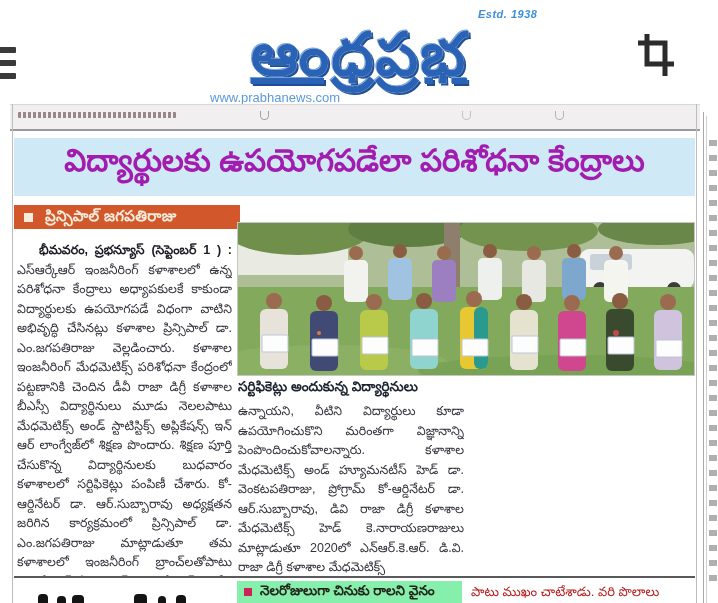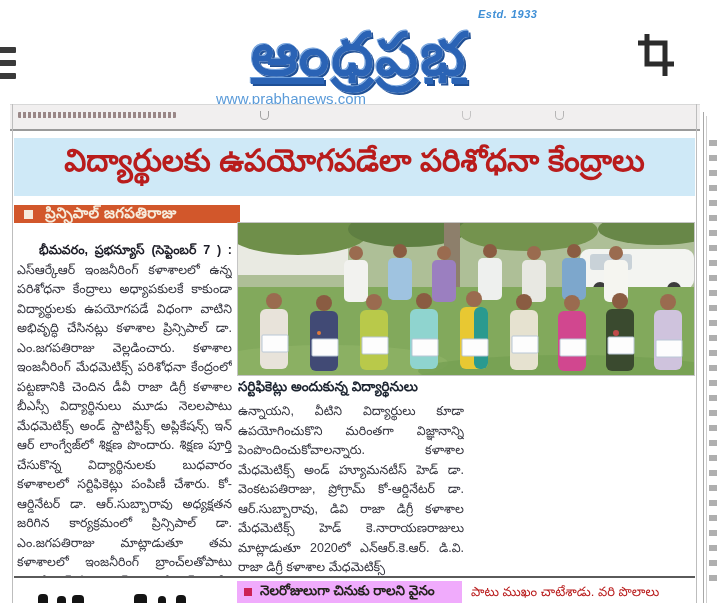--- a/index.html
+++ b/index.html
@@ -19,21 +19,21 @@
   .logo{
     left:0;top:14px;width:718px;text-align:center;
     font-size:60px;font-weight:bold;color:#2a63b5;line-height:82px;
     text-shadow:
       0 0 1px #ffffff,
       2px 2px 0 #1e4f96,
       -1px -1px 0 #6ea0dd;
     letter-spacing:2px;
     text-decoration:underline;
   }
-  .weblink{left:216px;top:90px;font-size:15px;color:#5b9bd9;}
+  .weblink{left:210px;top:90px;font-size:13px;color:#5b9bd9;}
   .tagline{left:458px;top:108px;font-size:9px;font-style:italic;font-weight:bold;color:#5b9bd9;}
   .crop-btn{left:634px;top:32px;width:44px;height:46px;background:none;border:none;cursor:pointer;padding:0;}
 
   
   .strip{left:10px;top:104px;width:690px;height:24px;background:#f1efef;border-top:1px solid #d8d8d8;border-bottom:2px solid #9a9a9a;}
   .strip-text{left:8px;top:7px;width:158px;height:6px;
     background:repeating-linear-gradient(90deg,#7d6565 0 3px,rgba(0,0,0,0) 3px 5px);
     opacity:.75;border-radius:1px;}
   .strip-mark{top:6px;width:7px;height:8px;border:1.5px solid #8f8f8f;border-top:none;border-radius:0 0 5px 5px;opacity:.8;}
 
@@ -41,59 +41,59 @@
   .frame-left{left:12px;top:104px;width:0;height:499px;border-left:1.5px solid #bdbdbd;}
   .frame-right{left:696px;top:104px;width:0;height:499px;border-left:1.5px solid #bdbdbd;}
   .sliver-line1{left:703px;top:112px;width:0;height:491px;border-left:1.5px solid #a8a8a8;}
   .sliver-line2{left:706px;top:116px;width:0;height:487px;border-left:1px solid #cfcfcf;}
   .sliver-text{left:709px;top:140px;width:8px;height:450px;
     background:repeating-linear-gradient(180deg,rgba(110,110,110,.55) 0 6px,rgba(0,0,0,0) 6px 15px);}
 
   
   .headline-band{left:14px;top:138px;width:681px;height:58px;background:#cfe9f7;}
   .headline{left:16px;top:143px;width:677px;text-align:center;
-    font-size:31px;font-weight:bold;color:#b91c1c;letter-spacing:0;white-space:nowrap;}
-
-  
-  .kicker{left:14px;top:205px;width:226px;height:18px;background:#d2572b;display:flex;align-items:center;}
+    font-size:31px;font-weight:bold;color:#a21caf;letter-spacing:0;white-space:nowrap;}
+
+  
+  .kicker{left:14px;top:205px;width:226px;height:24px;background:#d2572b;display:flex;align-items:center;}
   .kicker .sq{width:9px;height:9px;background:#f6ecdc;margin:0 12px 0 10px;}
   .kicker .lbl{font-size:15px;font-weight:bold;color:#f6ecdc;letter-spacing:.3px;}
 
   
   .col{font-size:12.5px;line-height:19.5px;color:#33333d;text-align:justify;}
   .col1{left:17px;top:241px;width:215px;height:336px;overflow:hidden;}
   .col1 .first{text-indent:22px;}
   .dateline{font-weight:bold;color:#1c1c26;}
   .col2{left:238px;top:402px;width:226px;height:176px;overflow:hidden;}
   .col3{left:471px;top:396px;width:223px;height:170px;overflow:hidden;}
   .col3 .p2{text-indent:22px;}
 
   
   .photo{left:237px;top:222px;width:458px;height:154px;border:1px solid #c5c5c5;box-sizing:border-box;overflow:hidden;background:#9db58a;}
   .caption{left:238px;top:379px;width:320px;font-size:13.5px;font-weight:bold;color:#1c2430;}
 
   
   .rule{left:14px;top:576px;width:681px;height:0;border-top:2px solid #5a5a5a;}
   .glyph{background:#141414;border-radius:4px 4px 0 0;}
-  .teaser{left:237px;top:581px;width:225px;height:22px;background:#f0abfc;display:flex;align-items:center;}
+  .teaser{left:237px;top:581px;width:225px;height:22px;background:#86efac;display:flex;align-items:center;}
   .teaser .sq{width:8px;height:8px;background:#cc2255;margin:0 8px 0 7px;}
   .teaser .lbl{font-size:13.5px;font-weight:bold;color:#23231c;white-space:nowrap;}
   .next-col{left:471px;top:584px;width:230px;font-size:13px;color:#b91c1c;white-space:nowrap;}
 </style>
 </head>
 <body>
 
 <header class="abs masthead">
   <button class="abs menu-btn">
     <span class="bar" style="display:block"></span>
     <span class="bar" style="display:block"></span>
     <span class="bar" style="display:block"></span>
   </button>
 
-  <div class="abs estd">Estd. 1933</div>
+  <div class="abs estd">Estd. 1938</div>
   <div class="abs logo">ఆంధ్రప్రభ</div>
   <div class="abs weblink">www.prabhanews.com</div>
   <div class="abs tagline">Journalism first!</div>
 
   <button class="abs crop-btn">
     <svg width="44" height="46" viewBox="0 0 44 46" fill="none">
       <path d="M13 2 V32 H40" stroke="#2b2b2b" stroke-width="5"></path>
       <path d="M4 11 H31 V44" stroke="#2b2b2b" stroke-width="5"></path>
     </svg>
   </button>
@@ -114,21 +114,21 @@
 
 <div class="abs headline-band"></div>
 <h1 class="abs headline" style="margin:0;">విద్యార్థులకు ఉపయోగపడేలా పరిశోధనా కేంద్రాలు</h1>
 
 <div class="abs kicker">
   <span class="sq"></span>
   <span class="lbl">ప్రిన్సిపాల్ జగపతిరాజు</span>
 </div>
 
 <div class="abs col col1">
-  <div class="first"><span class="dateline">భీమవరం, ప్రభన్యూస్ (సెప్టెంబర్ 7 ) :</span>
+  <div class="first"><span class="dateline">భీమవరం, ప్రభన్యూస్ (సెప్టెంబర్ 1 ) :</span>
   <span>ఎస్ఆర్కేఆర్ ఇంజనీరింగ్ కళాశాలలో ఉన్న పరిశోధనా కేంద్రాలు అధ్యాపకులకే కాకుండా విద్యార్థులకు ఉపయోగపడే విధంగా వాటిని అభివృద్ధి చేసినట్లు కళాశాల ప్రిన్సిపాల్ డా. ఎం.జగపతిరాజు వెల్లడించారు. కళాశాల ఇంజనీరింగ్ మేధమెటిక్స్ పరిశోధనా కేంద్రంలో పట్టణానికి చెందిన డీవీ రాజా డిగ్రీ కళాశాల బీఎస్సీ విద్యార్థినులు మూడు నెలలపాటు మేధమెటిక్స్ అండ్ స్టాటిస్టిక్స్ అప్లికేషన్స్ ఇన్ ఆర్ లాంగ్వేజ్‌లో శిక్షణ పొందారు. శిక్షణ పూర్తి చేసుకొన్న విద్యార్థినులకు బుధవారం కళాశాలలో సర్టిఫికెట్లు పంపిణీ చేశారు. కో-ఆర్డినేటర్ డా. ఆర్.సుబ్బారావు అధ్యక్షతన జరిగిన కార్యక్రమంలో ప్రిన్సిపాల్ డా. ఎం.జగపతిరాజు మాట్లాడుతూ తమ కళాశాలలో ఇంజనీరింగ్ బ్రాంచ్‌లతోపాటు ఇంజనీరింగ్ మేధమెటిక్స్, ఇంజనీరింగ్ కెమిస్ట్రీ పరిశోధనా కేంద్రాలు కూడా</span></div>
 </div>
 
 <figure class="abs photo" style="margin:0">
   <svg width="458" height="153" viewBox="0 0 458 153">
 
     <rect x="0" y="0" width="458" height="80" fill="#aebf97"></rect>
     <rect x="0" y="0" width="110" height="52" fill="#e9eae2"></rect>
     <ellipse cx="60" cy="10" rx="70" ry="22" fill="#6f8f4a"></ellipse>
     <ellipse cx="170" cy="6" rx="60" ry="18" fill="#5f7f42"></ellipse>

